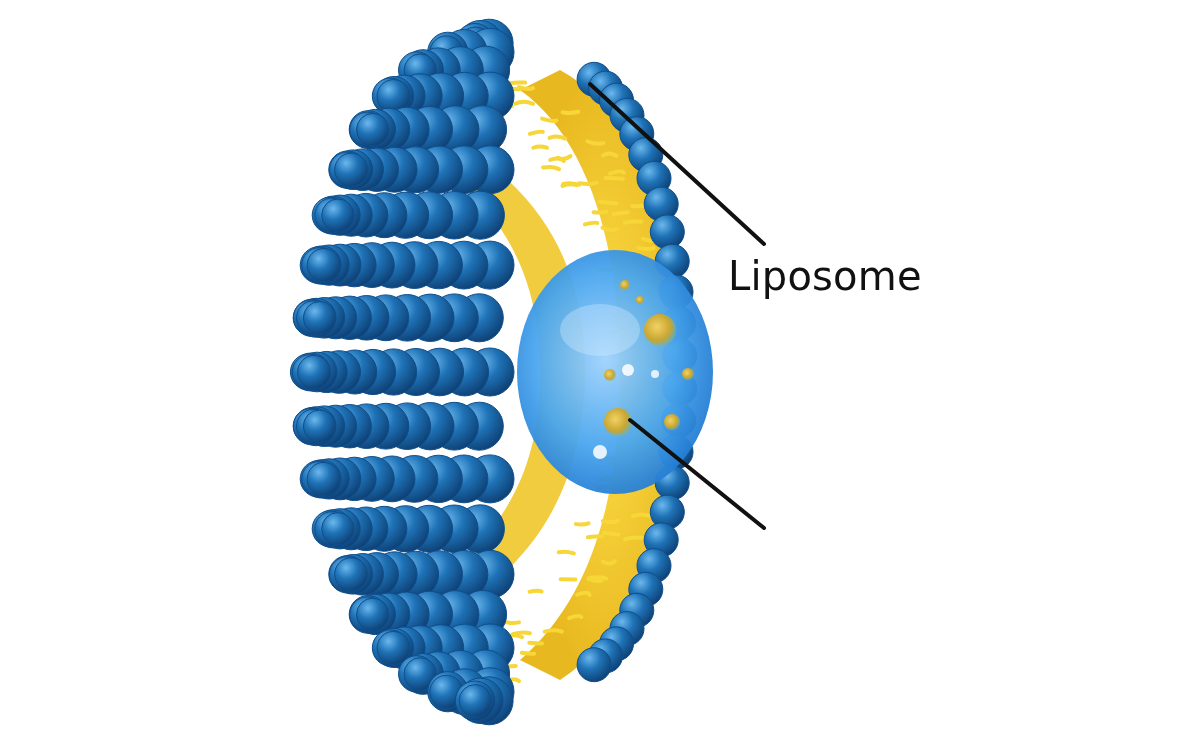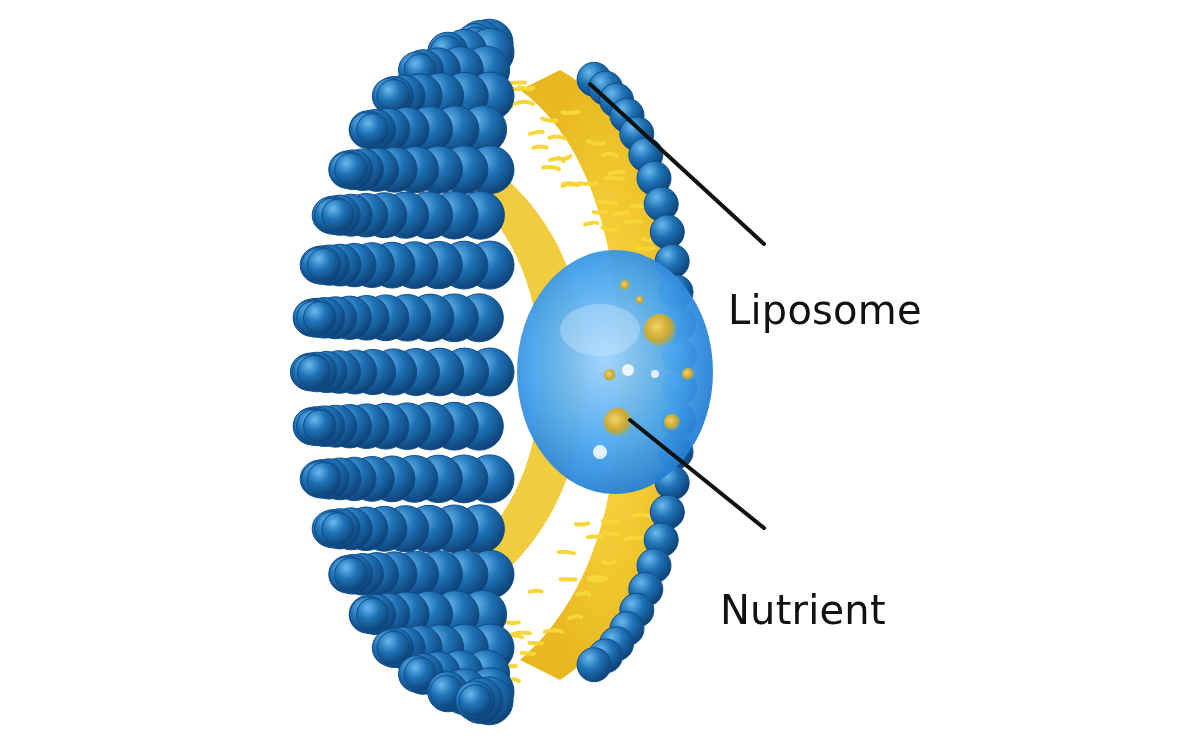--- a/index.html
+++ b/index.html
@@ -1,20 +1,20 @@
 <!DOCTYPE html>
 <html><head>
   <meta charset="utf-8">
   <style>
     html, body { margin: 0; padding: 0; background: #ffffff; }
     body { width: 1199px; height: 742px; overflow: hidden; position: relative; font-family: "DejaVu Sans", sans-serif; }
     #stage { position: absolute; left: 0; top: 0; width: 1199px; height: 742px; }
     .label {
       position: absolute; color: #111111; font-family: "DejaVu Sans", sans-serif;
-      font-size: 40px; line-height: 56px; letter-spacing: 0.2px; white-space: nowrap; margin-top: 34px;
+      font-size: 40px; line-height: 56px; letter-spacing: 0.2px; white-space: nowrap;
     }
     #label-liposome { left: 728px; top: 248px; }
     #label-nutrient { left: 720px; top: 548px; text-align: center; }
     #label-nutrient span { display: block; }
   </style>
 </head>
 <body>
 
 <svg id="stage" viewBox="0 0 1199 742" xmlns="http://www.w3.org/2000/svg">
   <defs>
@@ -369,14 +369,13 @@
   </g>
 
   <line id="leader-0" stroke="#111111" stroke-width="4" stroke-linecap="round" x1="590" y1="84" x2="764" y2="244"></line>
   <line id="leader-1" stroke="#111111" stroke-width="4" stroke-linecap="round" x1="630" y1="420" x2="764" y2="528"></line>
 </svg>
 
 <div class="label" id="label-liposome">
   <span>Liposome</span>
 </div>
 <div class="label" id="label-nutrient">
-  <span>Nutrient</span>
 </div>
 
 </body></html>

